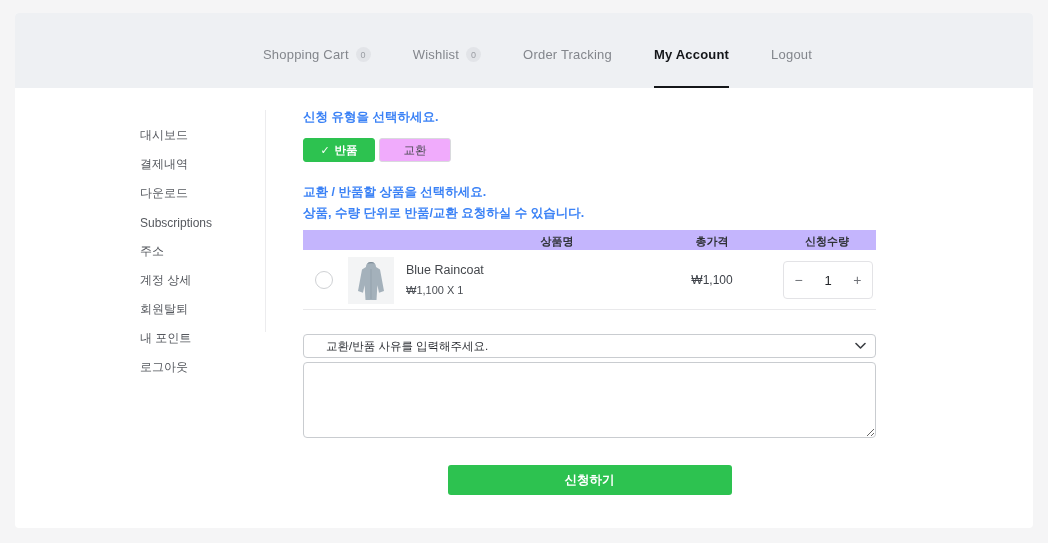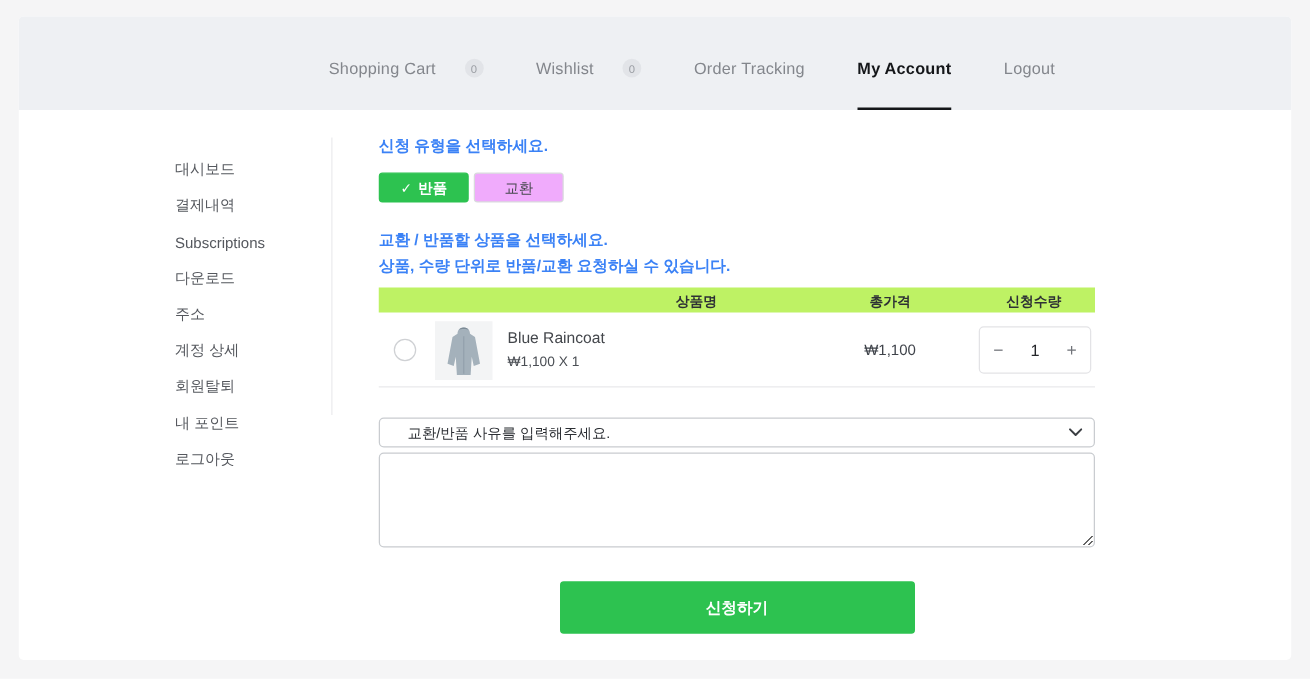--- a/index.html
+++ b/index.html
@@ -17,21 +17,21 @@
   
   .navband {
     position:absolute; left:0; top:0; width:100%; height:75px;
     background:#eef0f3;
   }
   .nav {
     position:absolute; left:248px; top:10px; height:65px;
     display:flex; align-items:stretch; gap:42px;
   }
   .nav-item {
-    display:flex; align-items:center; gap:23px;
+    display:flex; align-items:center; gap:7px;
     font-size:13px; color:#83868c; letter-spacing:.2px;
     border-bottom:2px solid transparent; cursor:pointer;
   }
   .nav-item.active {
     color:#141619; font-weight:bold; border-bottom-color:#141619;
   }
   .badge {
     width:15px; height:15px; border-radius:50%;
     background:#e2e4e8; color:#9a9da3; font-size:9px;
     display:flex; align-items:center; justify-content:center;
@@ -58,21 +58,21 @@
     gap:5px; font-size:11.5px; border-radius:3px; cursor:pointer;
   }
   .type-btn.selected { background:#2dc250; color:#fff; font-weight:bold; border:1px solid #2dc250; }
   .type-btn.plain { background:#f0abfc; color:#44474c; border:1px solid #d9dadd; margin-left:2px; }
   .check { font-size:11px; }
   .sub1 { margin-top:23px; }
   .sub2 { margin-top:6px; }
   
   .tbl { margin-top:9px; }
   .tbl-head {
-    position:relative; height:20px; background:#bef264;
+    position:relative; height:20px; background:#c4b5fd;
   }
   .tbl-head span {
     position:absolute; top:4px; transform:translateX(-50%);
     font-size:11px; font-weight:bold; color:#2e3135;
   }
   .th-name { left:254px; }
   .th-total { left:409px; }
   .th-qty { left:524px; }
   .tbl-row {
     position:relative; height:60px; border-bottom:1px solid #e9e9eb;
@@ -111,21 +111,21 @@
   .reason-select .sel-text { font-size:11.5px; color:#2b2e33; }
   .chev { position:absolute; right:9px; top:7px; }
   .reason-text {
     margin-top:4px; width:573px; height:76px;
     border:1px solid #c9ccd0; border-radius:4px; background:#fff;
     resize:both; font-family:"Liberation Sans",sans-serif; font-size:12px;
     padding:6px 8px; color:#333; display:block;
   }
   .submit-row { margin-top:27px; display:flex; justify-content:center; }
   .submit-btn {
-    width:284px; height:42px; background:#2dc250; border:none; border-radius:3px;
+    width:284px; height:30px; background:#2dc250; border:none; border-radius:3px;
     color:#fff; font-size:12.5px; font-weight:bold; cursor:pointer;
     font-family:"Liberation Sans",sans-serif;
   }
 </style>
 </head>
 <body>
 
 <div class="card">
 
   <div class="navband">
@@ -146,22 +146,22 @@
       </div>
       <div class="nav-item">
         <span>Logout</span>
       </div>
     </nav>
   </div>
 
   <div class="sidebar">
     <div class="side-item">대시보드</div>
     <div class="side-item">결제내역</div>
+    <div class="side-item">다운로드</div>
     <div class="side-item">Subscriptions</div>
-    <div class="side-item">다운로드</div>
     <div class="side-item">주소</div>
     <div class="side-item">계정 상세</div>
     <div class="side-item">회원탈퇴</div>
     <div class="side-item">내 포인트</div>
     <div class="side-item">로그아웃</div>
   </div>
   <div class="v-divider"></div>
 
   <div class="content">
 

